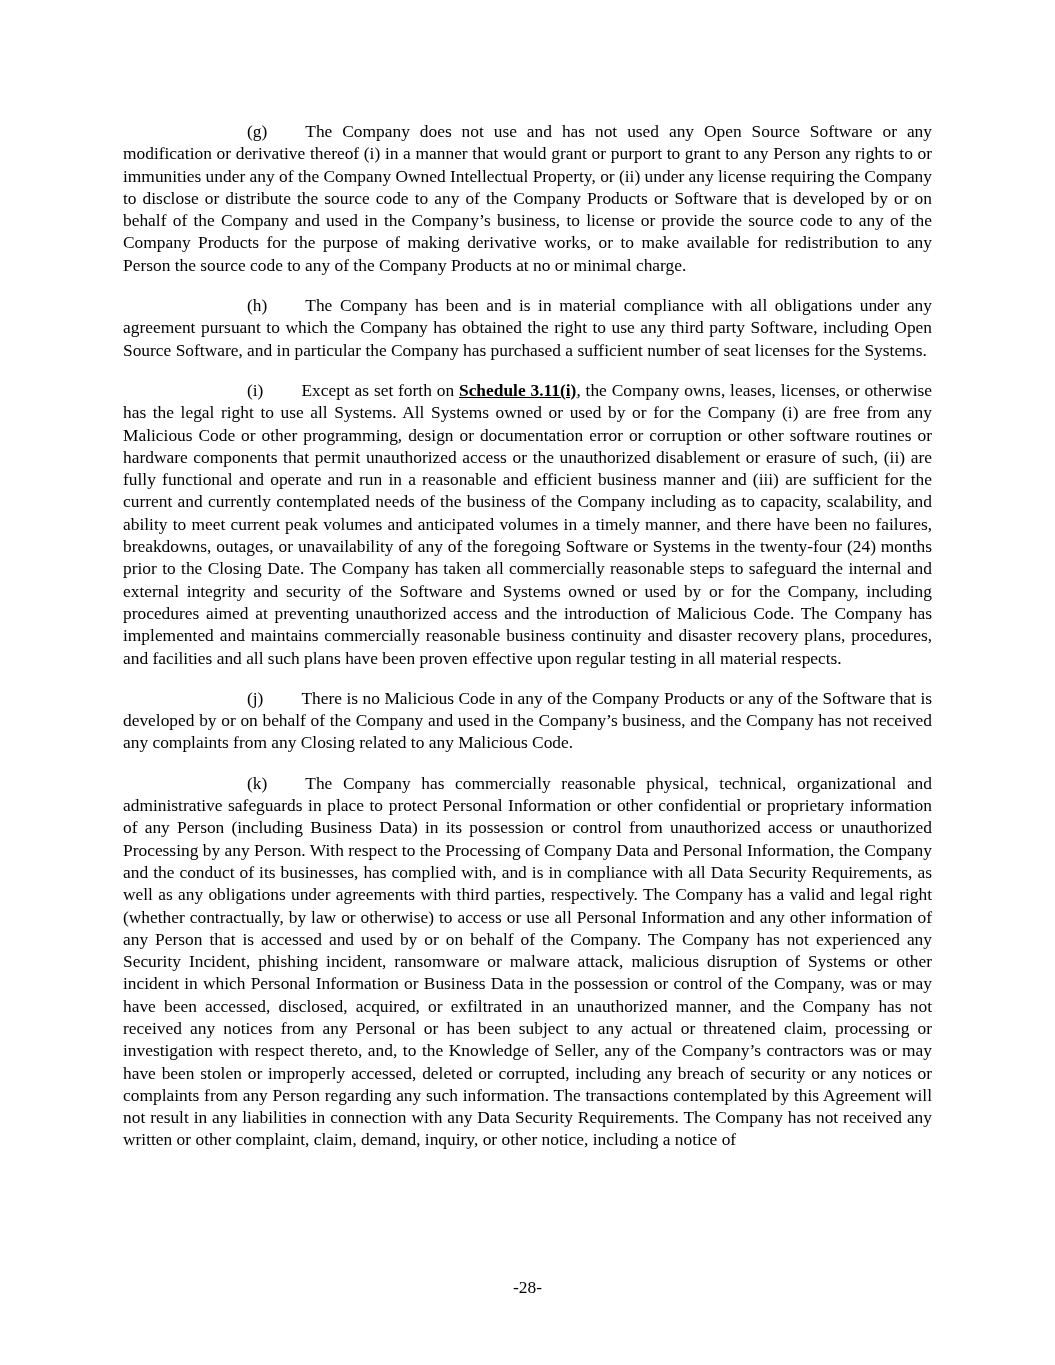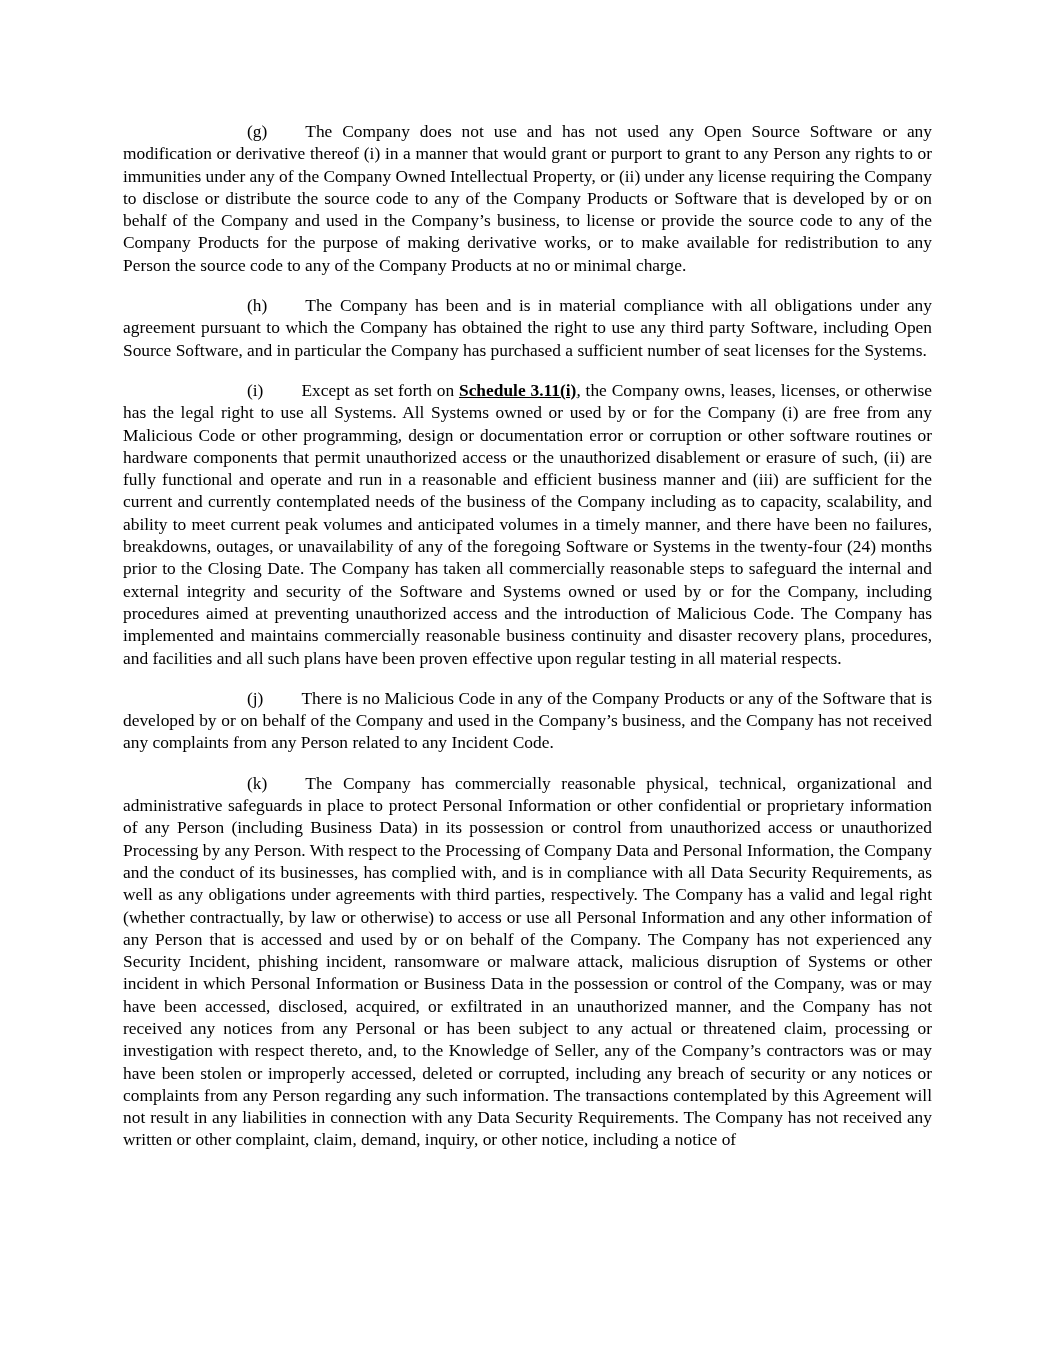--- a/index.html
+++ b/index.html
@@ -44,16 +44,17 @@
   }
 </style>
 </head>
 <body>
 
 <div class="page">
   <div class="doc" id="doc-body">
       <p><span>(g)</span><span class="ptab"></span><span>The Company does not use and has not used any Open Source Software or any modification or derivative thereof (i) in a manner that would grant or purport to grant to any Person any rights to or immunities under any of the Company Owned Intellectual Property, or (ii) under any license requiring the Company to disclose or distribute the source code to any of the Company Products or Software that is developed by or on behalf of the Company and used in the Company’s business, to license or provide the source code to any of the Company Products for the purpose of making derivative works, or to make available for redistribution to any Person the source code to any of the Company Products at no or minimal charge.</span></p>
       <p><span>(h)</span><span class="ptab"></span><span>The Company has been and is in material compliance with all obligations under any agreement pursuant to which the Company has obtained the right to use any third party Software, including Open Source Software, and in particular the Company has purchased a sufficient number of seat licenses for the Systems.</span></p>
       <p><span>(i)</span><span class="ptab"></span><span>Except as set forth on </span><span class="seg-underline">Schedule 3.11(i)</span><span>, the Company owns, leases, licenses, or otherwise has the legal right to use all Systems. All Systems owned or used by or for the Company (i) are free from any Malicious Code or other programming, design or documentation error or corruption or other software routines or hardware components that permit unauthorized access or the unauthorized disablement or erasure of such, (ii) are fully functional and operate and run in a reasonable and efficient business manner and (iii) are sufficient for the current and currently contemplated needs of the business of the Company including as to capacity, scalability, and ability to meet current peak volumes and anticipated volumes in a timely manner, and there have been no failures, breakdowns, outages, or unavailability of any of the foregoing Software or Systems in the twenty-four (24) months prior to the Closing Date. The Company has taken all commercially reasonable steps to safeguard the internal and external integrity and security of the Software and Systems owned or used by or for the Company, including procedures aimed at preventing unauthorized access and the introduction of Malicious Code. The Company has implemented and maintains commercially reasonable business continuity and disaster recovery plans, procedures, and facilities and all such plans have been proven effective upon regular testing in all material respects.</span></p>
-      <p><span>(j)</span><span class="ptab"></span><span>There is no Malicious Code in any of the Company Products or any of the Software that is developed by or on behalf of the Company and used in the Company’s business, and the Company has not received any complaints from any Person related to any Incident Code.</span></p>
+      <p><span>(j)</span><span class="ptab"></span><span>There is no Malicious Code in any of the Company Products or any of the Software that is developed by or on behalf of the Company and used in the Company’s business, and the Company has not received any complaints from any Closing related to any Malicious Code.</span></p>
       <p><span>(k)</span><span class="ptab"></span><span>The Company has commercially reasonable physical, technical, organizational and administrative safeguards in place to protect Personal Information or other confidential or proprietary information of any Person (including Business Data) in its possession or control from unauthorized access or unauthorized Processing by any Person. With respect to the Processing of Company Data and Personal Information, the Company and the conduct of its businesses, has complied with, and is in compliance with all Data Security Requirements, as well as any obligations under agreements with third parties, respectively. The Company has a valid and legal right (whether contractually, by law or otherwise) to access or use all Personal Information and any other information of any Person that is accessed and used by or on behalf of the Company. The Company has not experienced any Security Incident, phishing incident, ransomware or malware attack, malicious disruption of Systems or other incident in which Personal Information or Business Data in the possession or control of the Company, was or may have been accessed, disclosed, acquired, or exfiltrated in an unauthorized manner, and the Company has not received any notices from any Personal or has been subject to any actual or threatened claim, processing or investigation with respect thereto, and, to the Knowledge of Seller, any of the Company’s contractors was or may have been stolen or improperly accessed, deleted or corrupted, including any breach of security or any notices or complaints from any Person regarding any such information. The transactions contemplated by this Agreement will not result in any liabilities in connection with any Data Security Requirements. The Company has not received any written or other complaint, claim, demand, inquiry, or other notice, including a notice of</span></p>
     </div>
+  <div class="footer">-28-</div>
 </div>
 
 </body></html>

